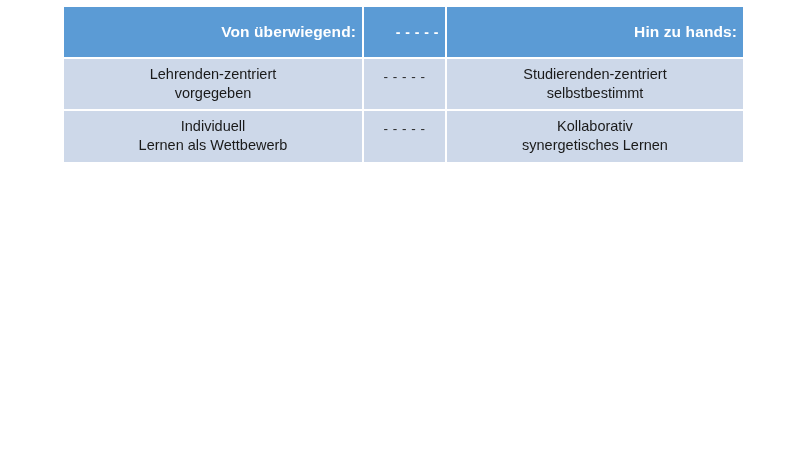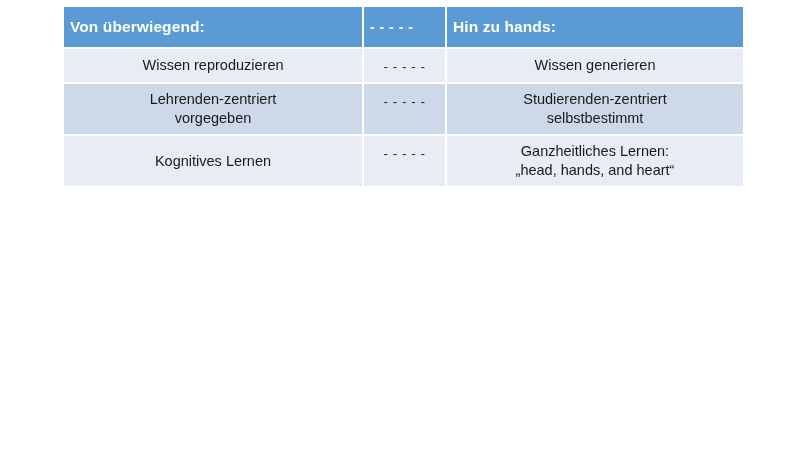--- a/index.html
+++ b/index.html
@@ -35,23 +35,23 @@
   }
   col.c-left   { width: 298px; }
   col.c-mid    { width: 81px;  }
   col.c-right  { width: 296px; }
 
   tr.header-row > th {
     background: #5B9BD5;
     color: #ffffff;
     font-weight: bold;
     font-size: 15.5px;
-    text-align: left;
+    text-align: right;
     vertical-align: middle;
-    height: 40px;
+    height: 50px;
     padding: 0 6px;
     letter-spacing: 0.1px;
     margin-left: 13px;
   }
   tr.header-row > th.dash-cell {
     font-weight: bold;
     font-size: 14px;
     color: #ffffff;
     letter-spacing: 0.5px;
   }
@@ -92,52 +92,44 @@
       <thead>
         <tr class="header-row">
           <th>Von überwiegend:</th>
           <th class="dash-cell">- - - - -</th>
           <th>Hin zu hands:</th>
         </tr>
       </thead>
       <tbody>
 
 
-        <tr class="shade-light dash-top">
-          <td>
-            <span class="cell-line">Wissen reproduzieren</span>
-          </td>
-          <td class="dash-cell">- - - - -</td>
-          <td>
-            <span class="cell-line">Wissen generieren</span>
-          </td>
-        </tr>
 
         <tr class="shade-dark dash-top">
           <td>
             <span class="cell-line">Lehrenden-zentriert</span>
             <span class="cell-line">vorgegeben</span>
           </td>
           <td class="dash-cell">- - - - -</td>
           <td>
             <span class="cell-line">Studierenden-zentriert</span>
             <span class="cell-line">selbstbestimmt</span>
           </td>
         </tr>
 
 
-
-        <tr class="shade-light dash-top">
+        <tr class="shade-dark dash-top">
           <td>
-            <span class="cell-line">Kognitives Lernen</span>
+            <span class="cell-line">Individuell</span>
+            <span class="cell-line">Lernen als Wettbewerb</span>
           </td>
           <td class="dash-cell">- - - - -</td>
           <td>
-            <span class="cell-line">Ganzheitliches Lernen:</span>
-            <span class="cell-line">„head, hands, and heart“</span>
+            <span class="cell-line">Kollaborativ</span>
+            <span class="cell-line">synergetisches Lernen</span>
           </td>
         </tr>
+
 
 
       </tbody>
     </table>
   </div>
 </div>
 
 </body></html>

